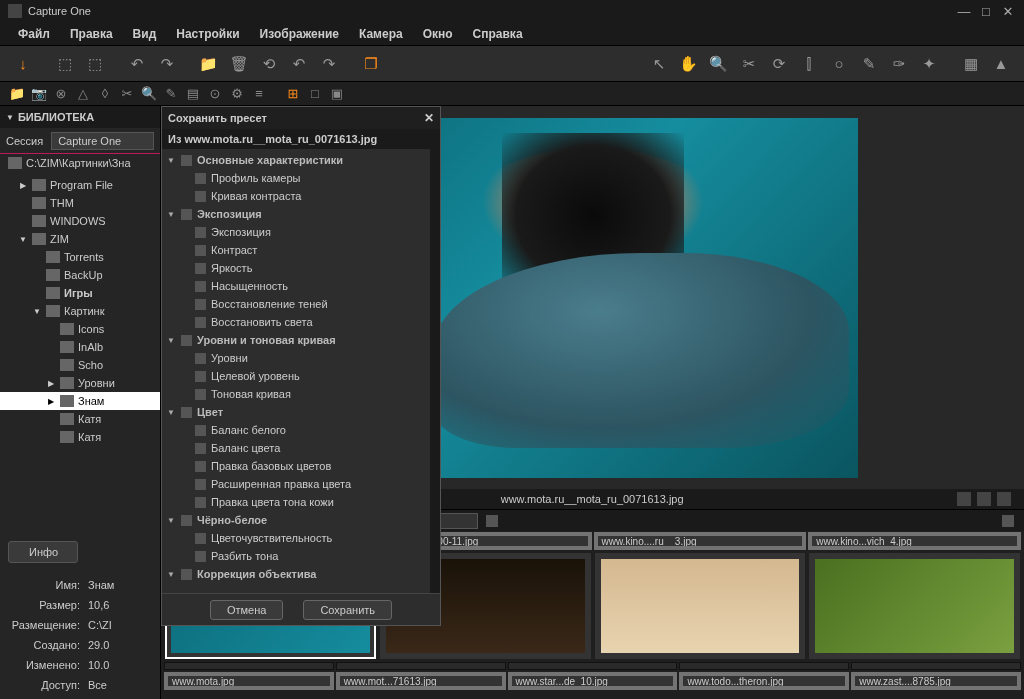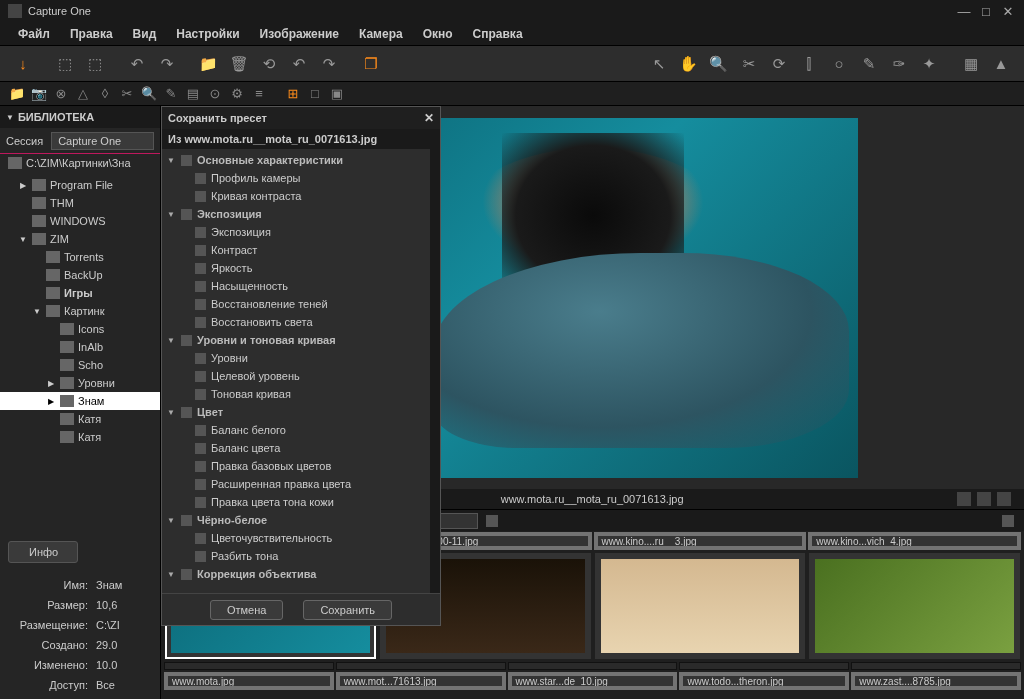--- a/index.html
+++ b/index.html
@@ -24,21 +24,21 @@
 .session{height:26px;display:flex;align-items:center;padding:0 6px;border-bottom:1px solid #be185d}
 .session span:first-child{margin-right:8px}
 .session .val{background:#3a3a3a;border:1px solid #555;padding:2px 6px;flex:1;overflow:hidden;white-space:nowrap}
 .tree{flex:1;overflow:hidden;padding:4px 0}
 .tree-item{display:flex;align-items:center;height:18px;padding:0 4px;cursor:pointer;white-space:nowrap;overflow:hidden}
 .tree-item.sel{background:#fff;color:#000}
 .tree-item.sel span{color:#000}
 .tri-toggle{width:10px;font-size:8px;text-align:center;flex-shrink:0}
 .fico{width:14px;height:12px;background:#666;margin:0 4px;flex-shrink:0}
 .info-btn{margin:8px;padding:4px 20px;background:#3a3a3a;border:1px solid #555;border-radius:3px;cursor:pointer;width:70px;text-align:center}
-.meta{padding:4px 8px}
+.meta{padding:4px 0}
 .meta div{display:flex;height:20px;align-items:center}
 .meta .lbl{width:80px;text-align:right;margin-right:8px;color:#ccc}
 .preset{position:absolute;left:161px;top:106px;width:280px;height:520px;background:#2d2d2d;border:1px solid #555;display:flex;flex-direction:column;z-index:10}
 .preset-hdr{height:22px;background:#1f1f1f;display:flex;align-items:center;padding:0 6px;font-weight:bold}
 .preset-hdr .x{margin-left:auto;cursor:pointer;font-size:12px}
 .preset-src{height:20px;background:#1a1a1a;display:flex;align-items:center;padding:0 6px;font-weight:bold;overflow:hidden;white-space:nowrap}
 .preset-body{flex:1;overflow-y:auto;display:flex}
 .preset-list{flex:1;padding:2px 0}
 .p-grp{display:flex;align-items:center;height:18px;padding:0 4px;cursor:pointer}
 .p-grp .tri-toggle{color:#aaa}

